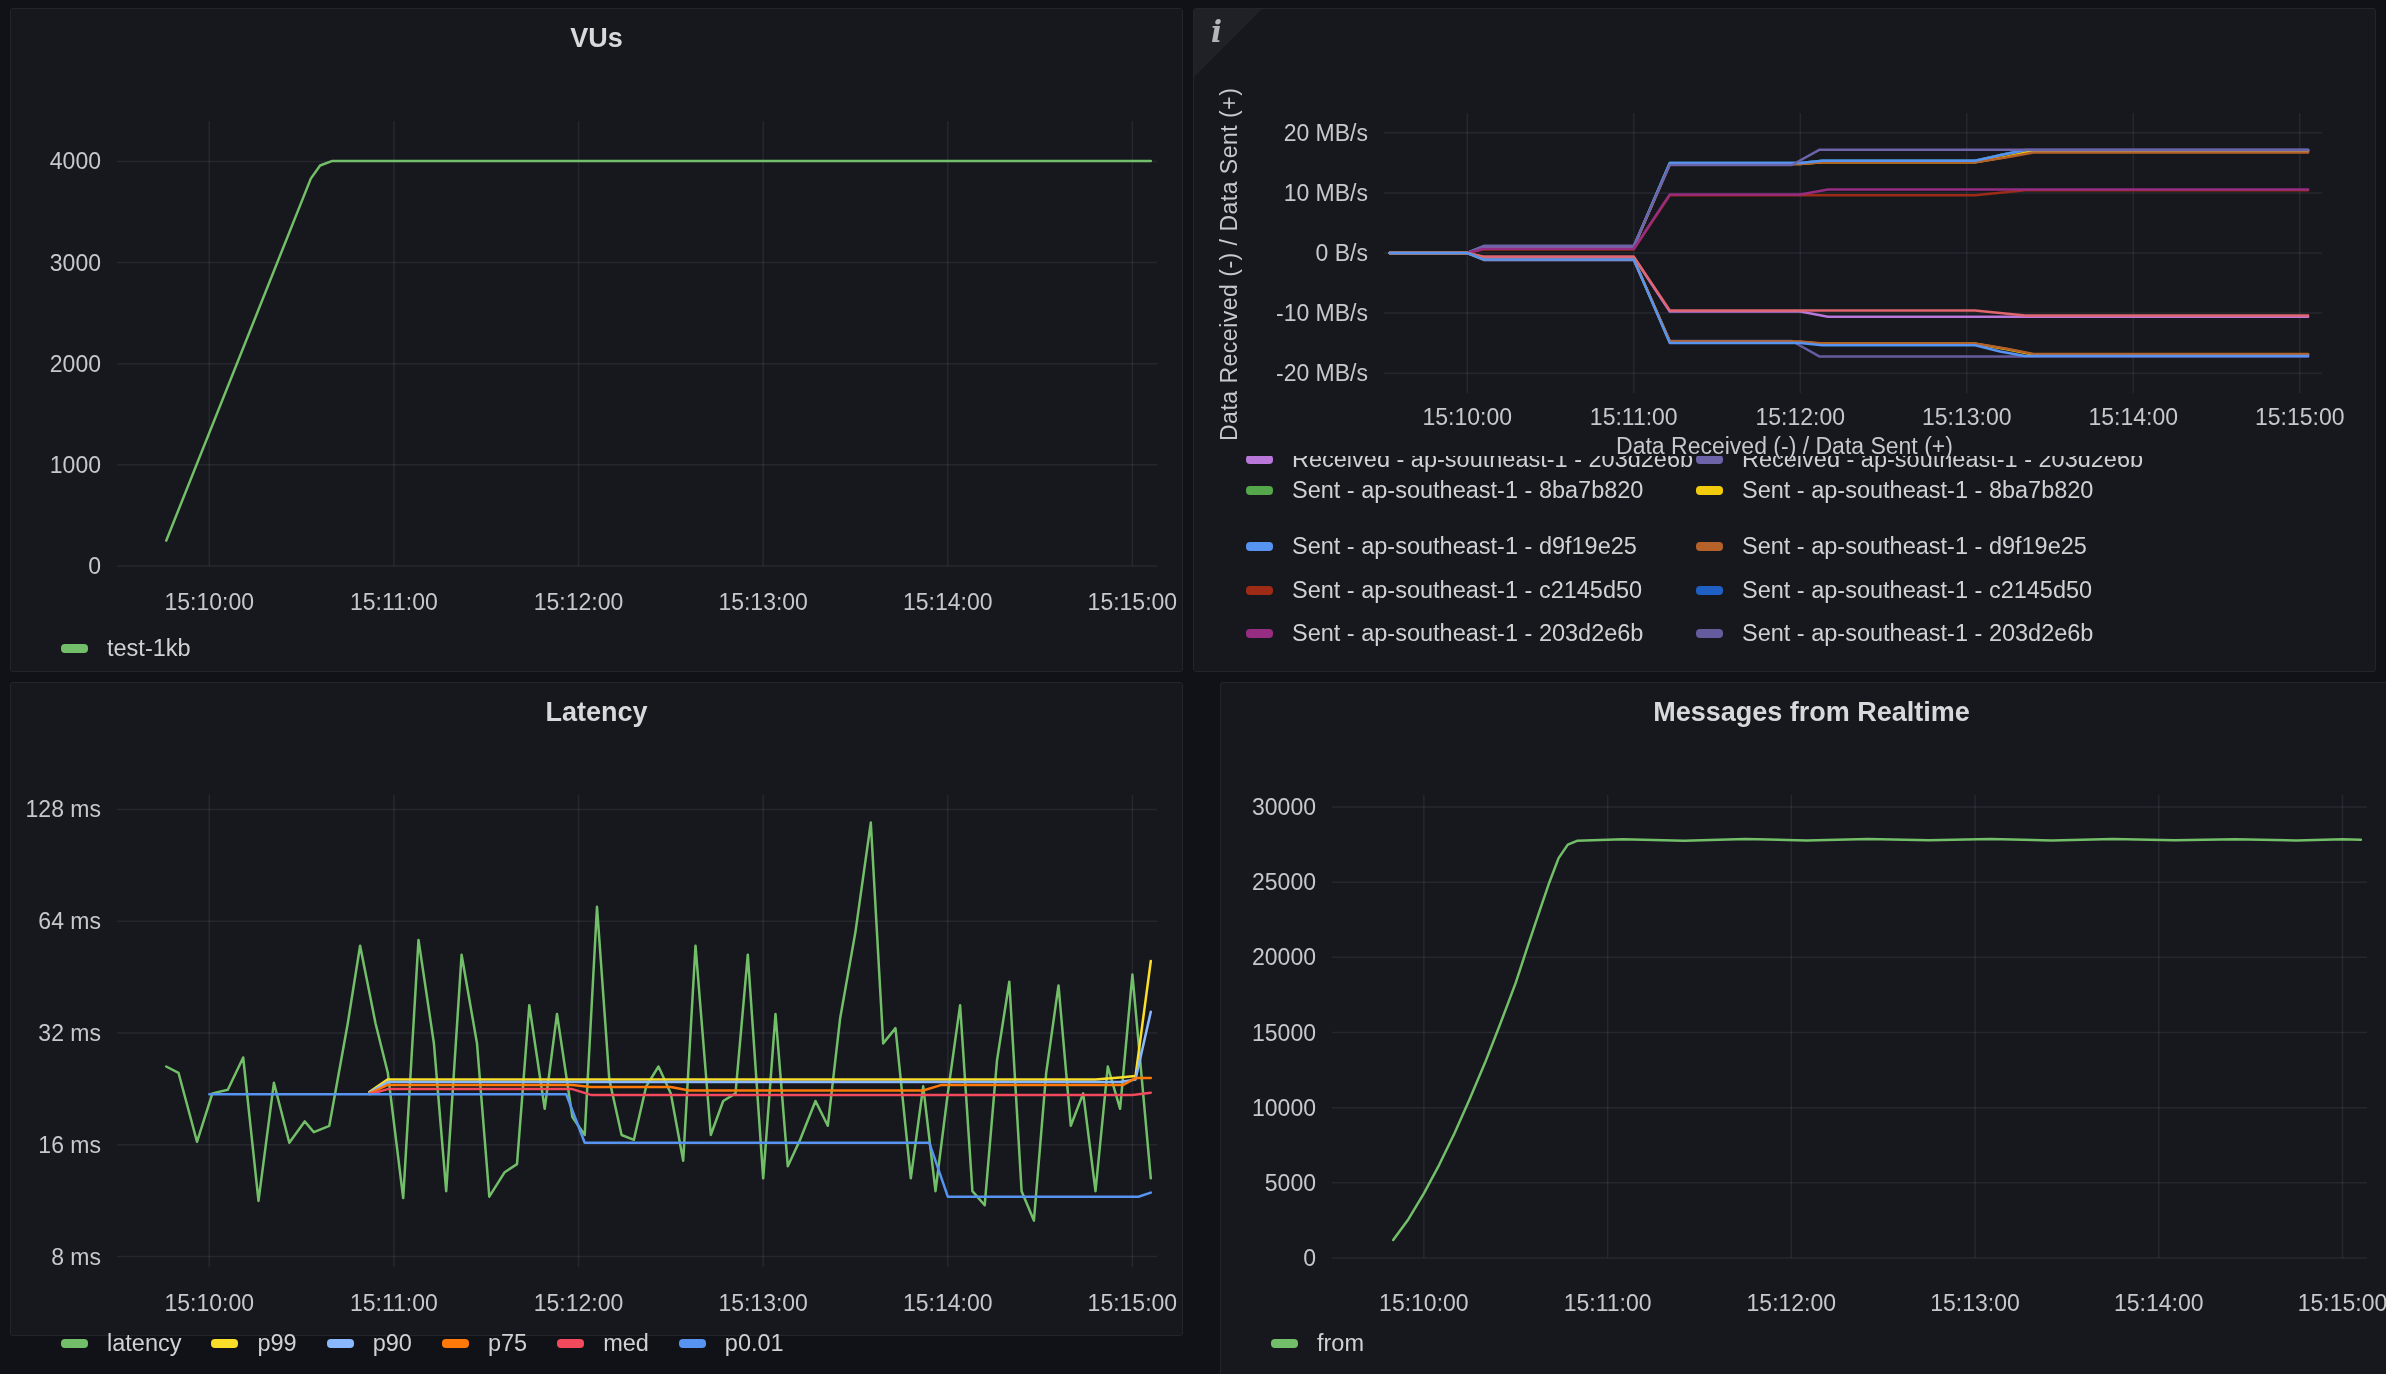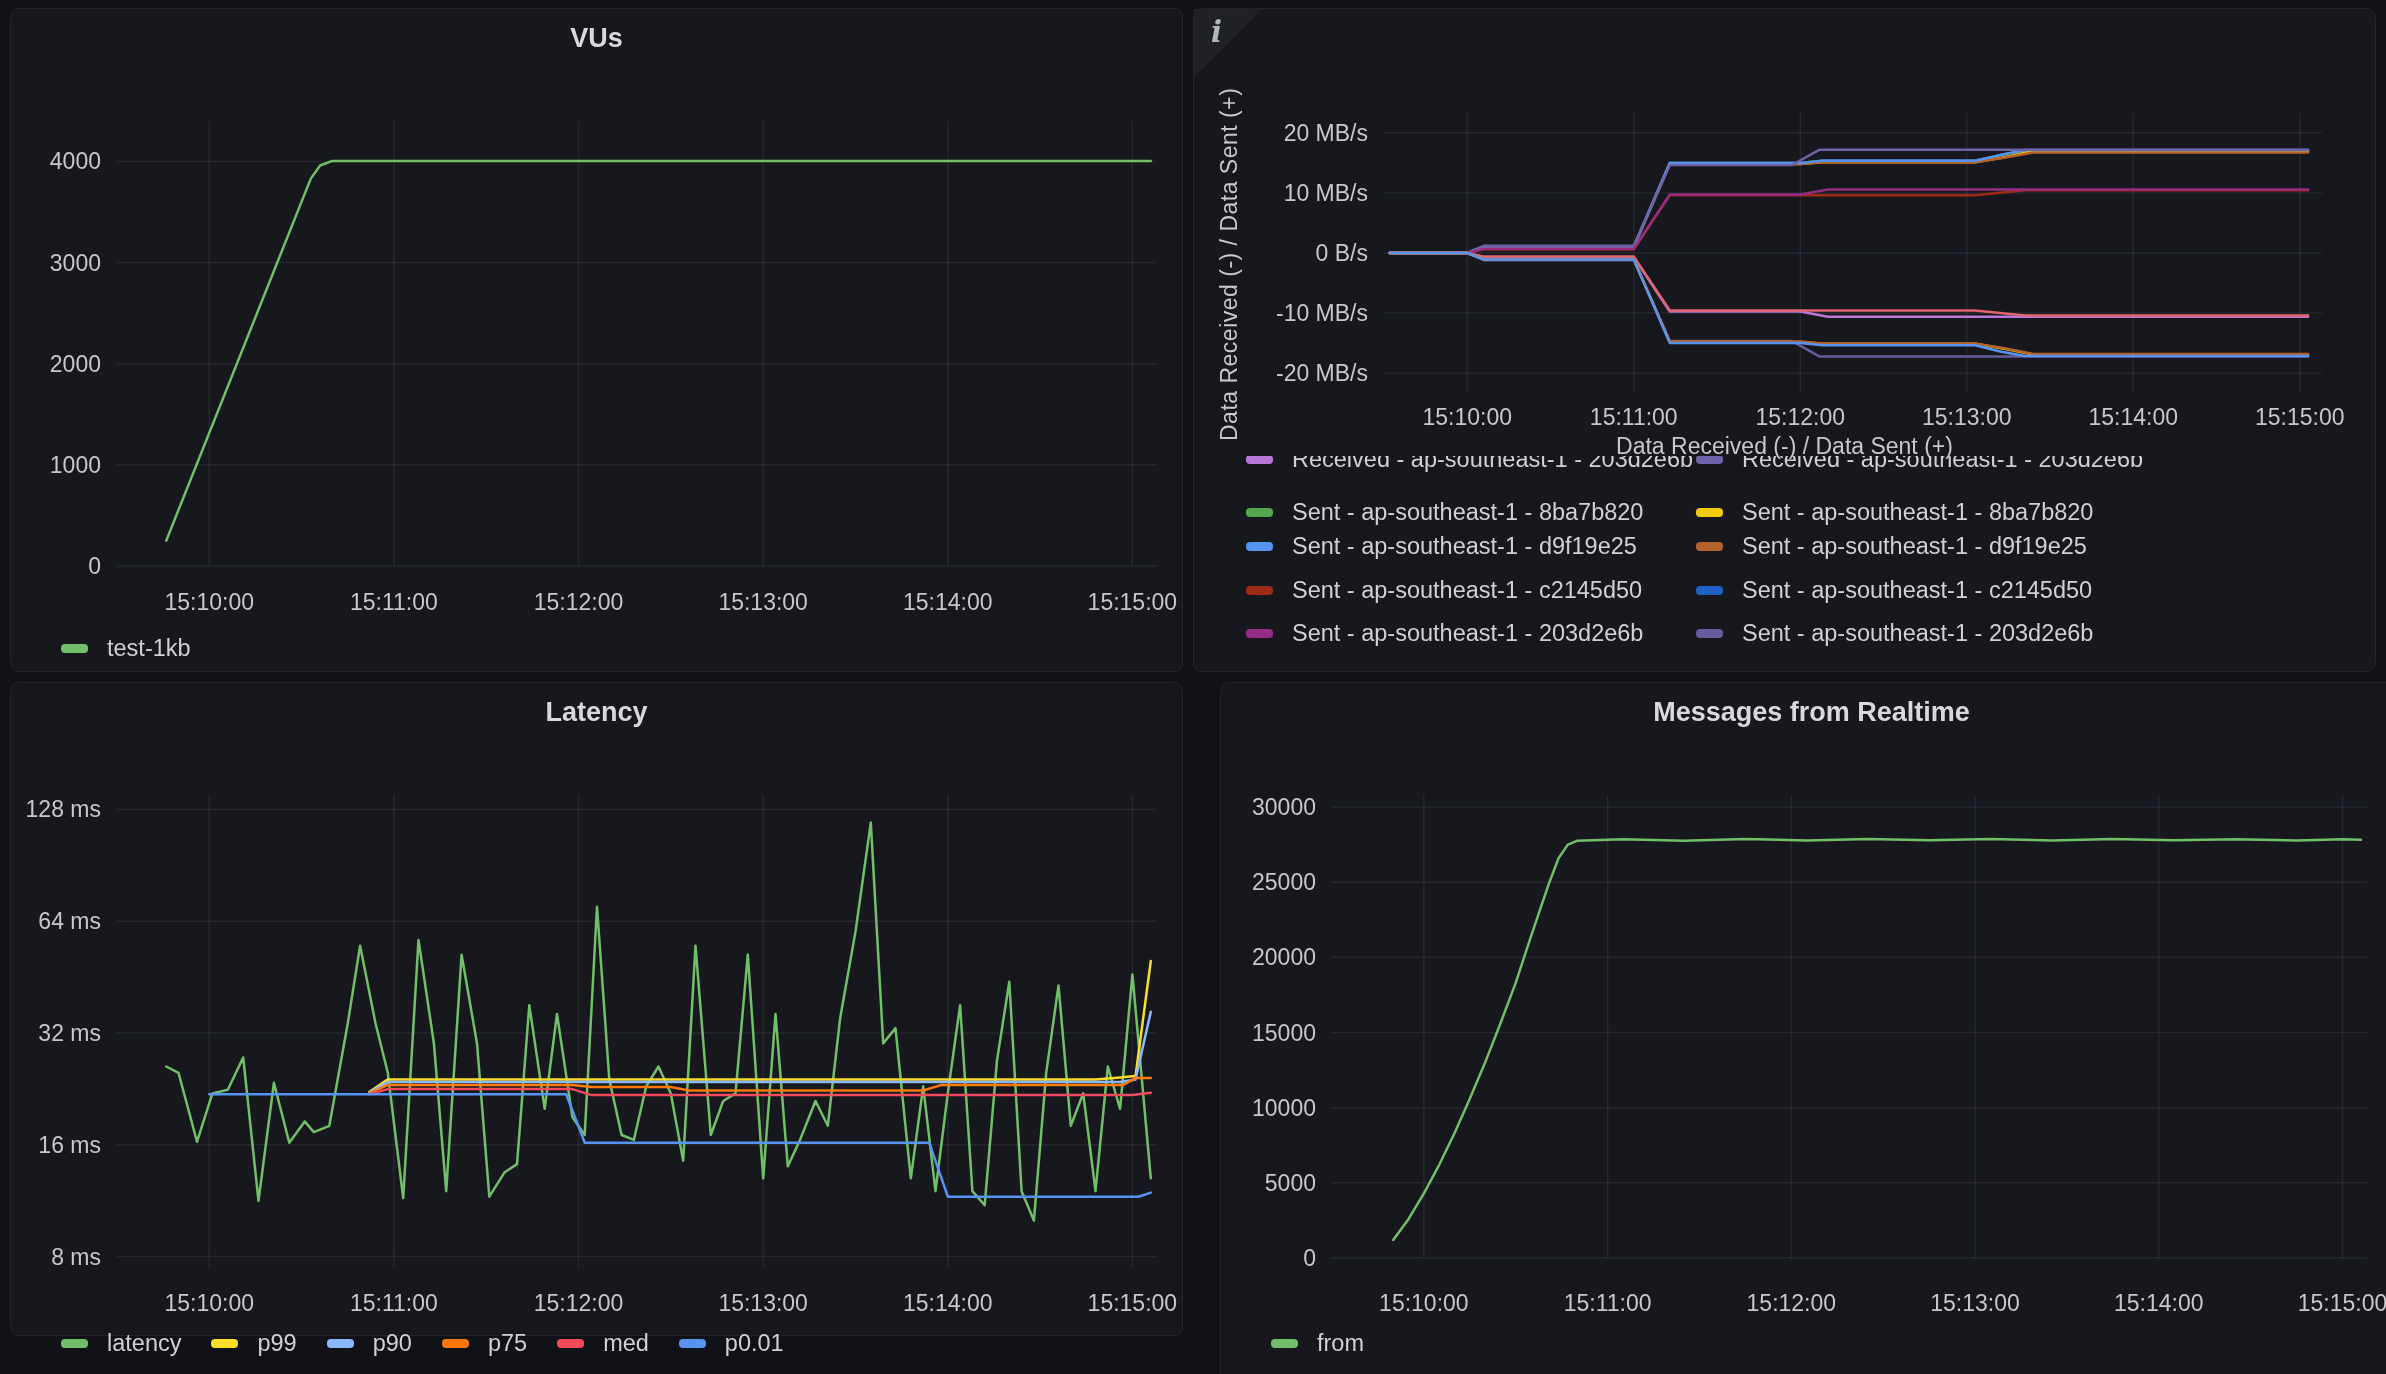--- a/index.html
+++ b/index.html
@@ -1,18 +1,18 @@
 <!DOCTYPE html>
 <html><head>
 <meta charset="utf-8">
 <style>
   html,body{margin:0;padding:0;background:#111217;}
   body{width:2386px;height:1374px;position:relative;overflow:hidden;
        font-family:"Liberation Sans", sans-serif;}
-  .panel{position:absolute;background:#16181d;border:1px solid #23252b;border-radius:9px;box-sizing:border-box;}
+  .panel{position:absolute;background:#16181d;border:1px solid #23252b;border-radius:3px;box-sizing:border-box;}
   .panel-title{position:absolute;top:0;left:0;right:0;height:58px;line-height:58px;text-align:center;
        color:#d8d9da;font-size:27px;font-weight:600;cursor:pointer;white-space:nowrap;}
   .chart-svg{position:absolute;left:0;top:0;}
   svg text{font-family:"Liberation Sans", sans-serif;}
   .tick-label{font-size:23px;fill:#c7c8cc;}
   .legend{position:absolute;display:flex;gap:30px;align-items:center;height:30px;}
   .legend-item{display:flex;align-items:center;gap:19px;cursor:pointer;white-space:nowrap;}
   .legend-swatch{width:27px;height:9px;border-radius:4px;flex:0 0 auto;}
   .legend-label{color:#d0d1d3;font-size:23.5px;}
   .port-legend{position:absolute;overflow:hidden;}
@@ -111,21 +111,21 @@
       <div class="port-legend-row" style="top: -10px;">
         <span class="legend-item" style="left: 12px;">
           <span class="legend-swatch" style="background: rgb(184, 119, 217);"></span>
           <span class="legend-label">Received - ap-southeast-1 - 203d2e6b</span>
         </span>
         <span class="legend-item" style="left: 462px;">
           <span class="legend-swatch" style="background: rgb(108, 99, 168);"></span>
           <span class="legend-label">Received - ap-southeast-1 - 203d2e6b</span>
         </span>
       </div>
-      <div class="port-legend-row" style="top: 43px;">
+      <div class="port-legend-row" style="top: 21px;">
         <span class="legend-item" style="left: 12px;">
           <span class="legend-swatch" style="background: rgb(86, 166, 75);"></span>
           <span class="legend-label">Sent - ap-southeast-1 - 8ba7b820</span>
         </span>
         <span class="legend-item" style="left: 462px;">
           <span class="legend-swatch" style="background: rgb(242, 204, 12);"></span>
           <span class="legend-label">Sent - ap-southeast-1 - 8ba7b820</span>
         </span>
       </div>
       <div class="port-legend-row" style="top: 77px;">

